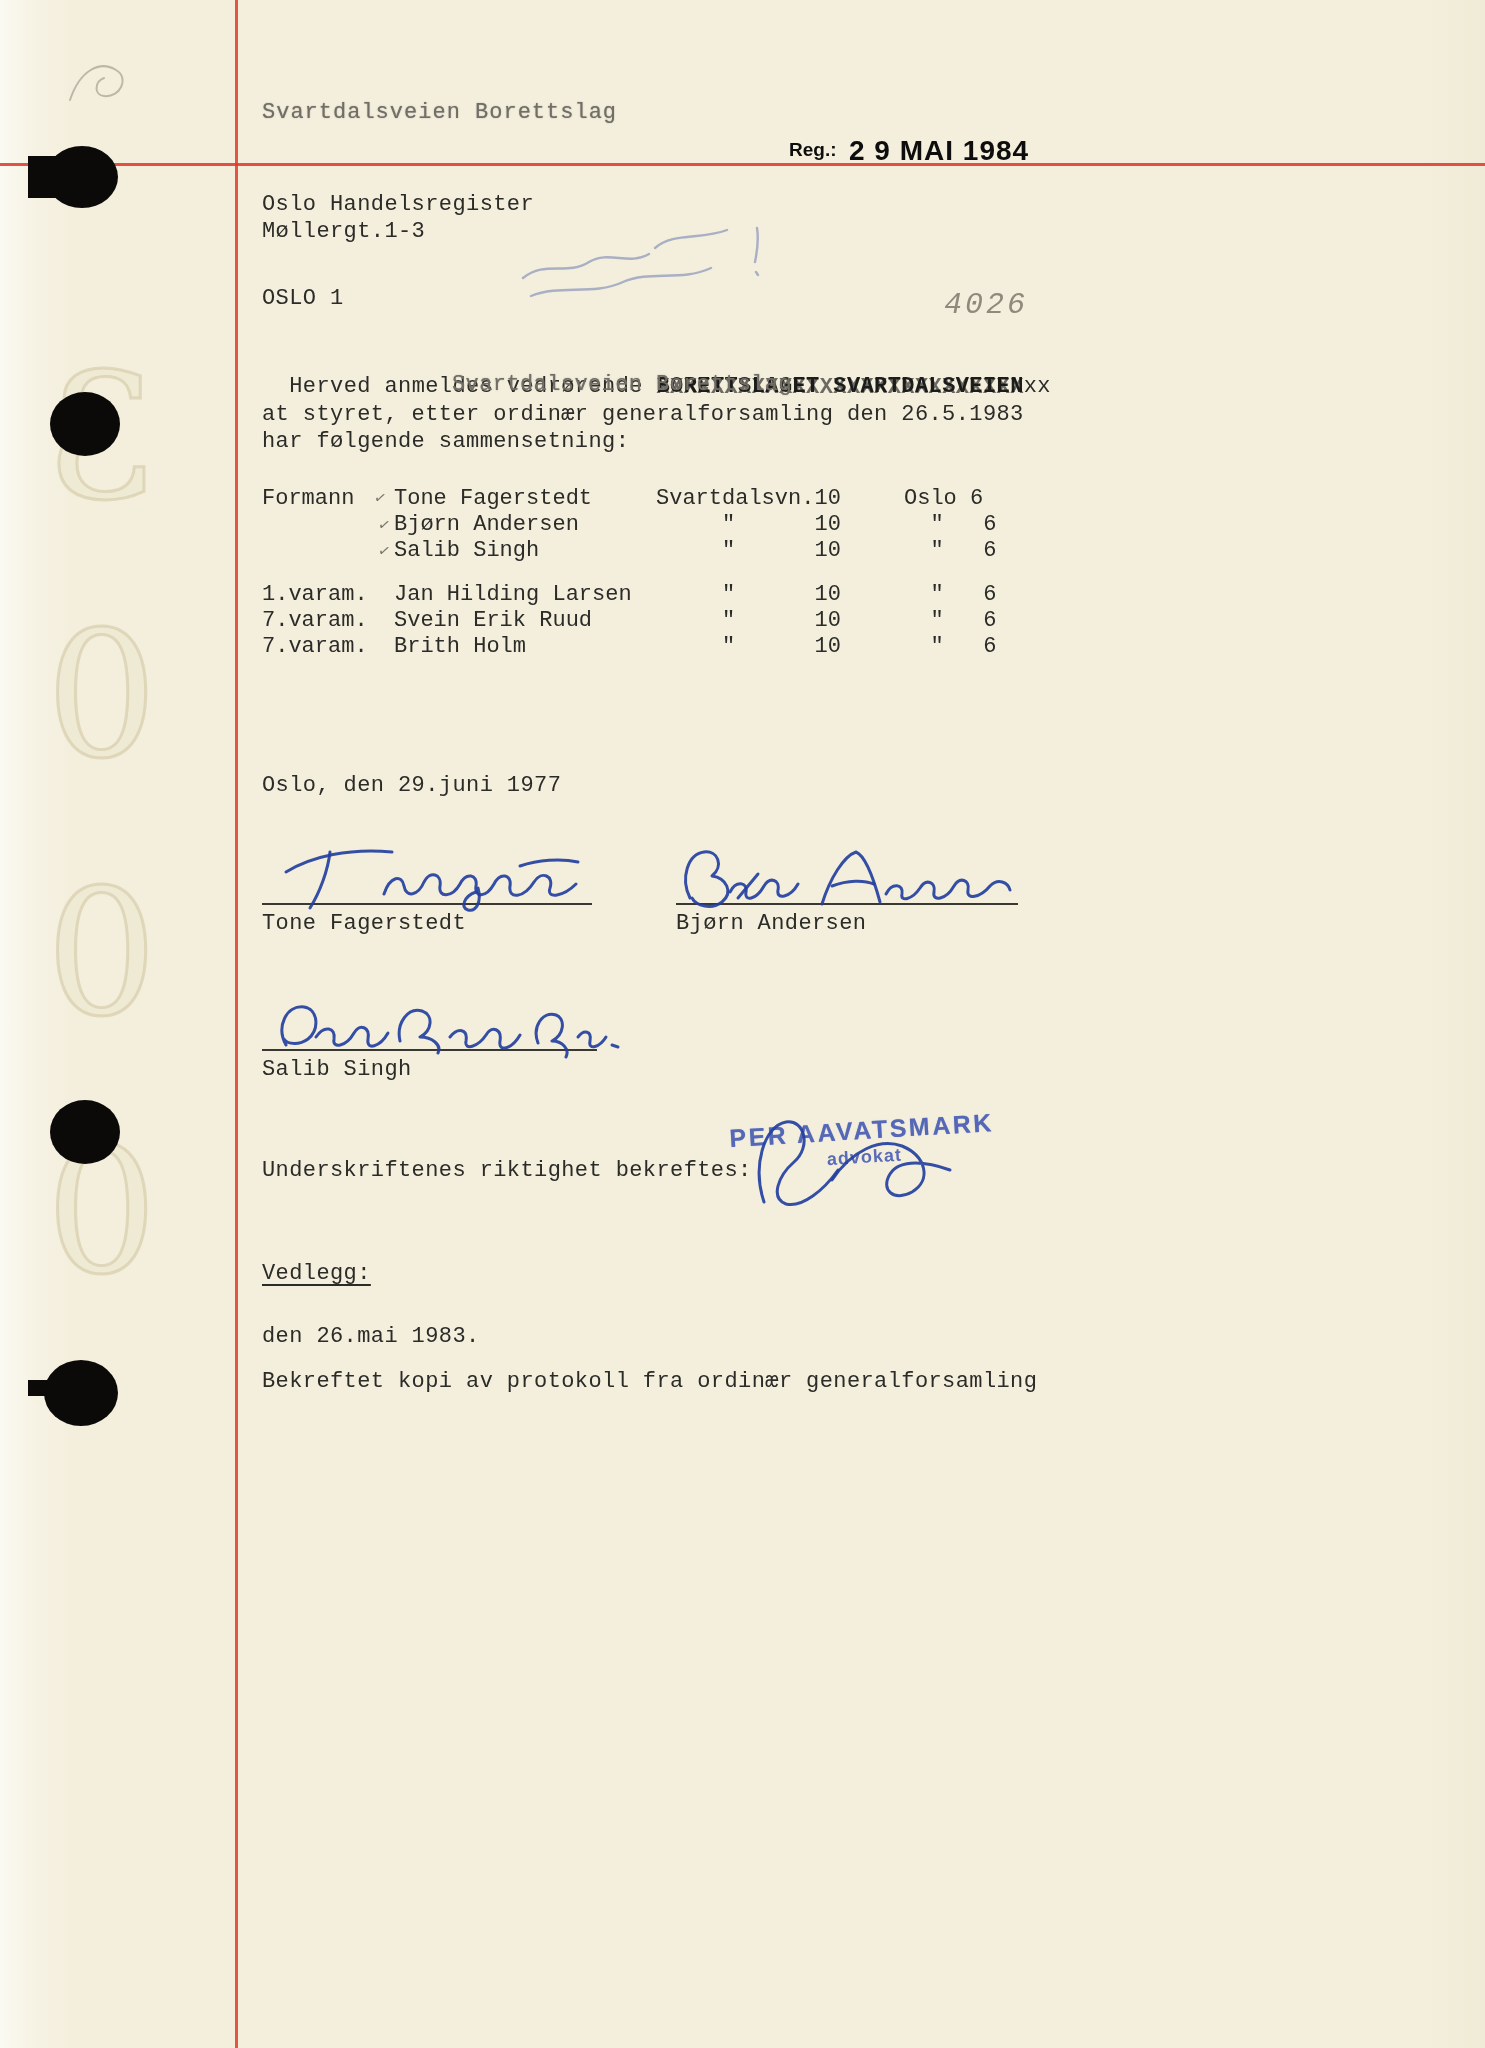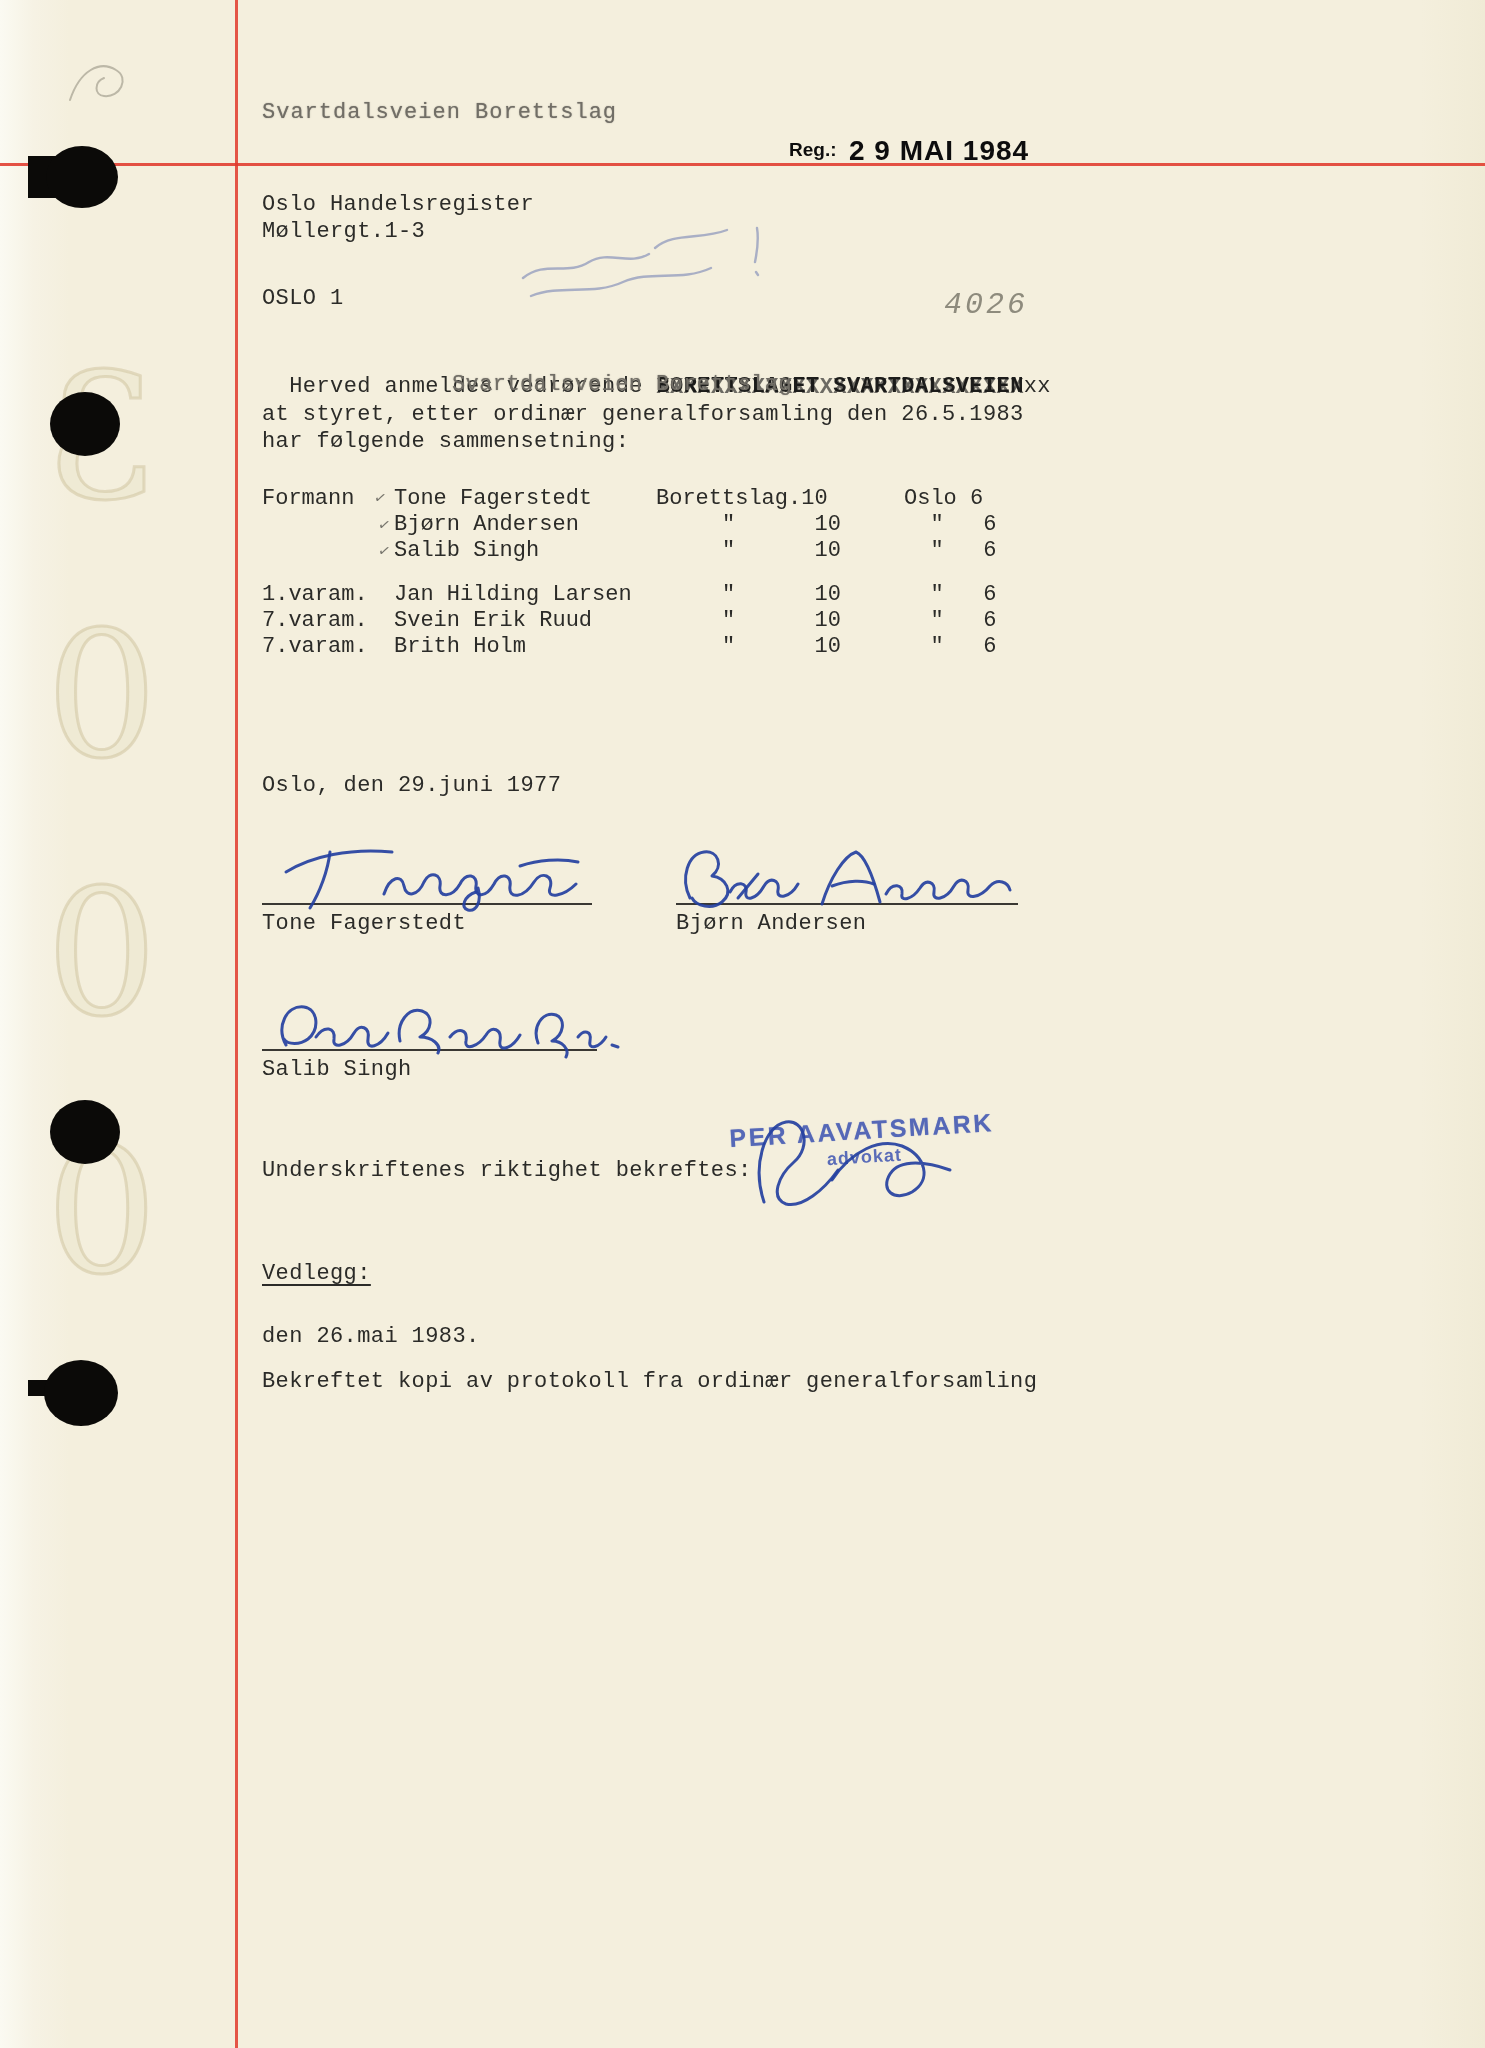--- a/index.html
+++ b/index.html
@@ -87,21 +87,21 @@
   <span>Herved anmeldes vedrørende </span><span class="struck"><span>BORETTSLAGET SVARTDALSVEIEN</span><span class="struck-over">XXXXXXXXXXXXXXXXXXXXXXXXXXX</span></span><span>xx</span>
 </div>
 <div class="tw carbon content" style="left:452px;top:372px;">Svartdalsveien Borettslag</div>
 <div class="tw content" style="left:262px;top:402px;">at styret, etter ordinær generalforsamling den 26.5.1983</div>
 <div class="tw content" style="left:262px;top:429px;">har følgende sammensetning:</div>
 
 <div class="abs content" style="left:262px;top:486px;width:900px;">
   <div class="trow">
     <span class="tcell">Formann</span>
     <span class="tcell">Tone Fagerstedt</span>
-    <span class="tcell">Borettslag.10</span>
+    <span class="tcell">Svartdalsvn.10</span>
     <span class="tcell">Oslo 6</span>
   </div>
   <div class="trow">
     <span class="tcell"></span>
     <span class="tcell">Bjørn Andersen</span>
     <span class="tcell">     "      10</span>
     <span class="tcell">  "   6</span>
   </div>
   <div class="trow">
     <span class="tcell"></span>

